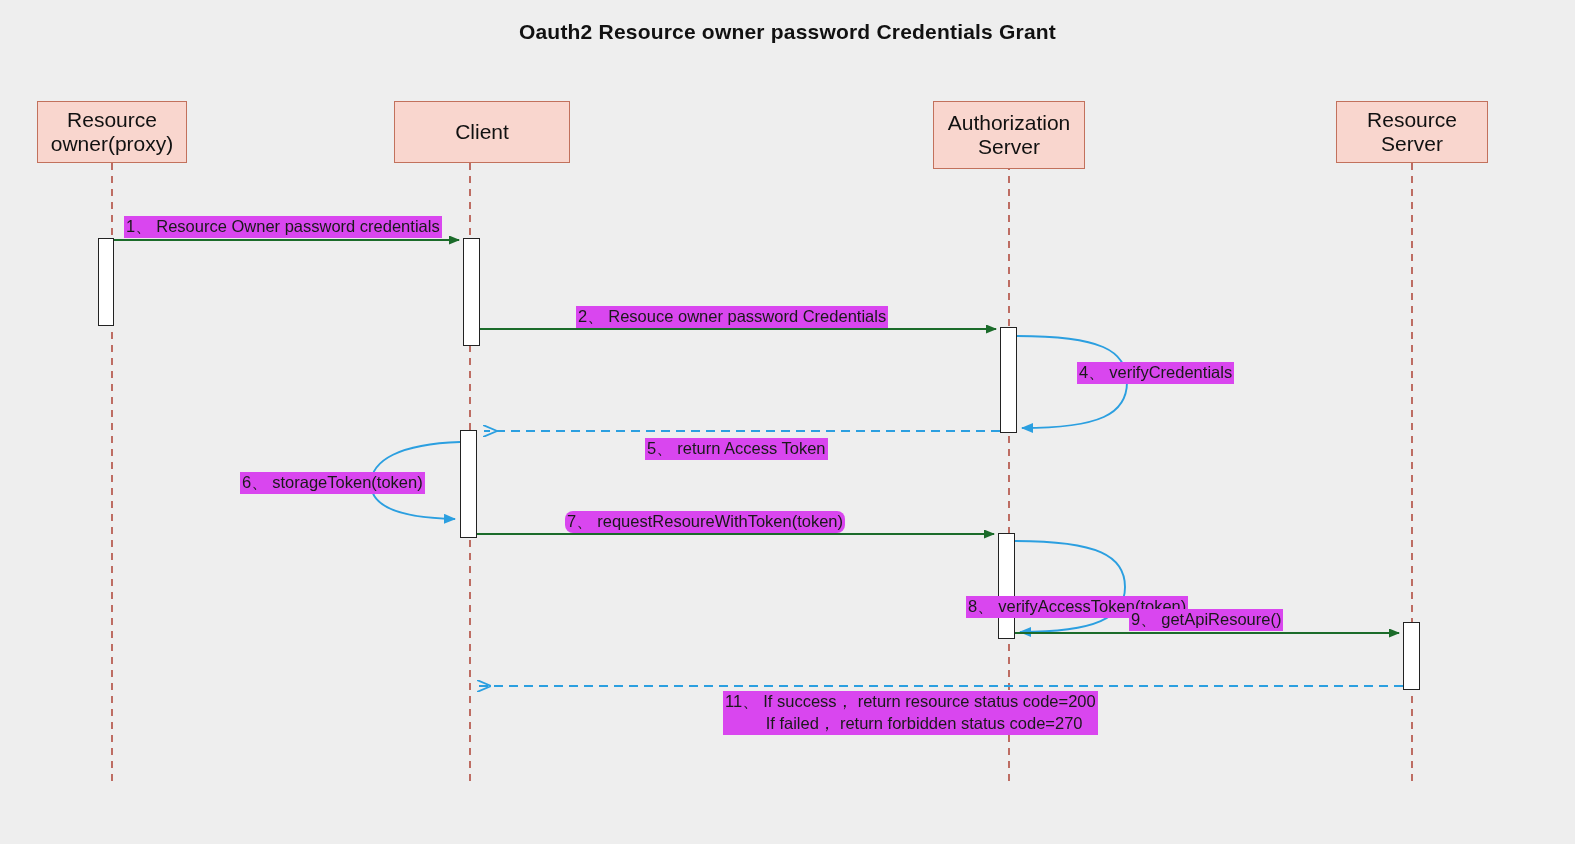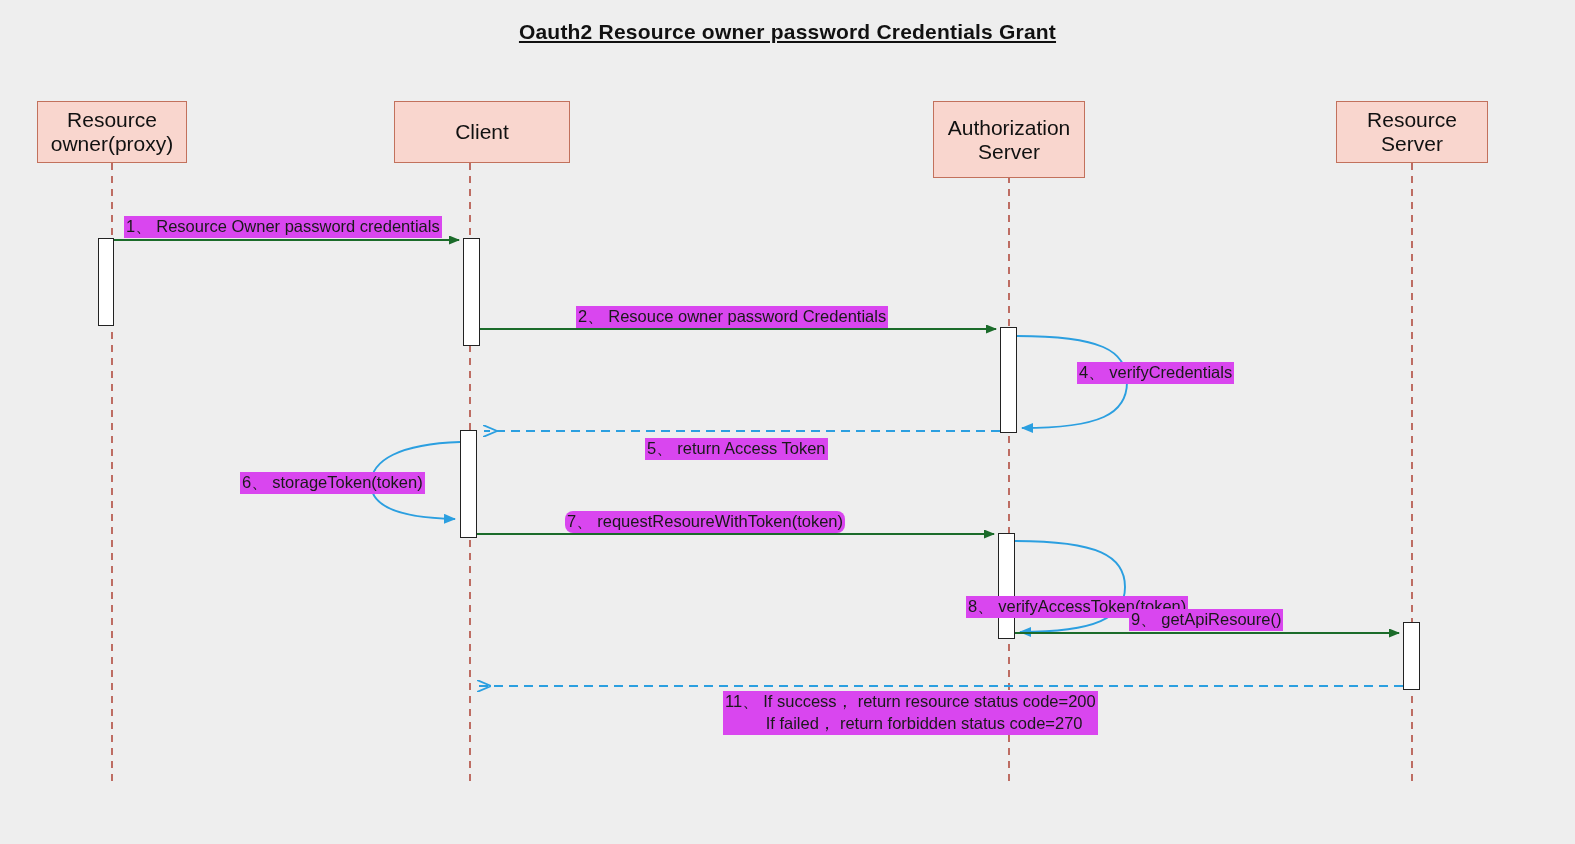--- a/index.html
+++ b/index.html
@@ -13,21 +13,20 @@
   #diagram{position:absolute;left:0;top:0;width:1575px;height:844px;}
   .title{
     position:absolute;
     width:100%;
     top:20px;
     text-align:center;
     font-size:21px;
     font-weight:bold;
     color:#111111;
     letter-spacing:.2px;
-    text-decoration:underline;
   }
   .participant{
     position:absolute;
     background:#f9d6ce;
     border:1.6px solid #c2715c;
     box-sizing:border-box;
     display:flex;
     align-items:center;
     justify-content:center;
     text-align:center;
@@ -95,21 +94,21 @@
 
     <line x1="1015" y1="633" x2="1399" y2="633" stroke="#1b6b2a" stroke-width="1.9" marker-end="url(#arrow-green)"></line>
 
     <line x1="1403" y1="686" x2="478" y2="686" stroke="#2b9fe0" stroke-width="1.9" stroke-dasharray="9,6" marker-end="url(#arrow-blue-open)"></line>
   </g>
 </svg>
 
 <div class="participant" style="left:37px;top:101px;width:150px;height:62px;">Resource
 owner(proxy)</div>
 <div class="participant" style="left:394px;top:101px;width:176px;height:62px;">Client</div>
-<div class="participant" style="left:933px;top:101px;width:152px;height:77px;">Authorization
+<div class="participant" style="left:933px;top:101px;width:152px;height:68px;">Authorization
 Server</div>
 <div class="participant" style="left:1336px;top:101px;width:152px;height:62px;">Resource
 Server</div>
 
 <div class="activation" style="left:98px;top:238px;width:16px;height:88px;"></div>
 <div class="activation" style="left:463px;top:238px;width:17px;height:108px;"></div>
 <div class="activation" style="left:460px;top:430px;width:17px;height:108px;"></div>
 <div class="activation" style="left:1000px;top:327px;width:17px;height:106px;"></div>
 <div class="activation" style="left:998px;top:533px;width:17px;height:106px;"></div>
 <div class="activation" style="left:1403px;top:622px;width:17px;height:68px;"></div>

